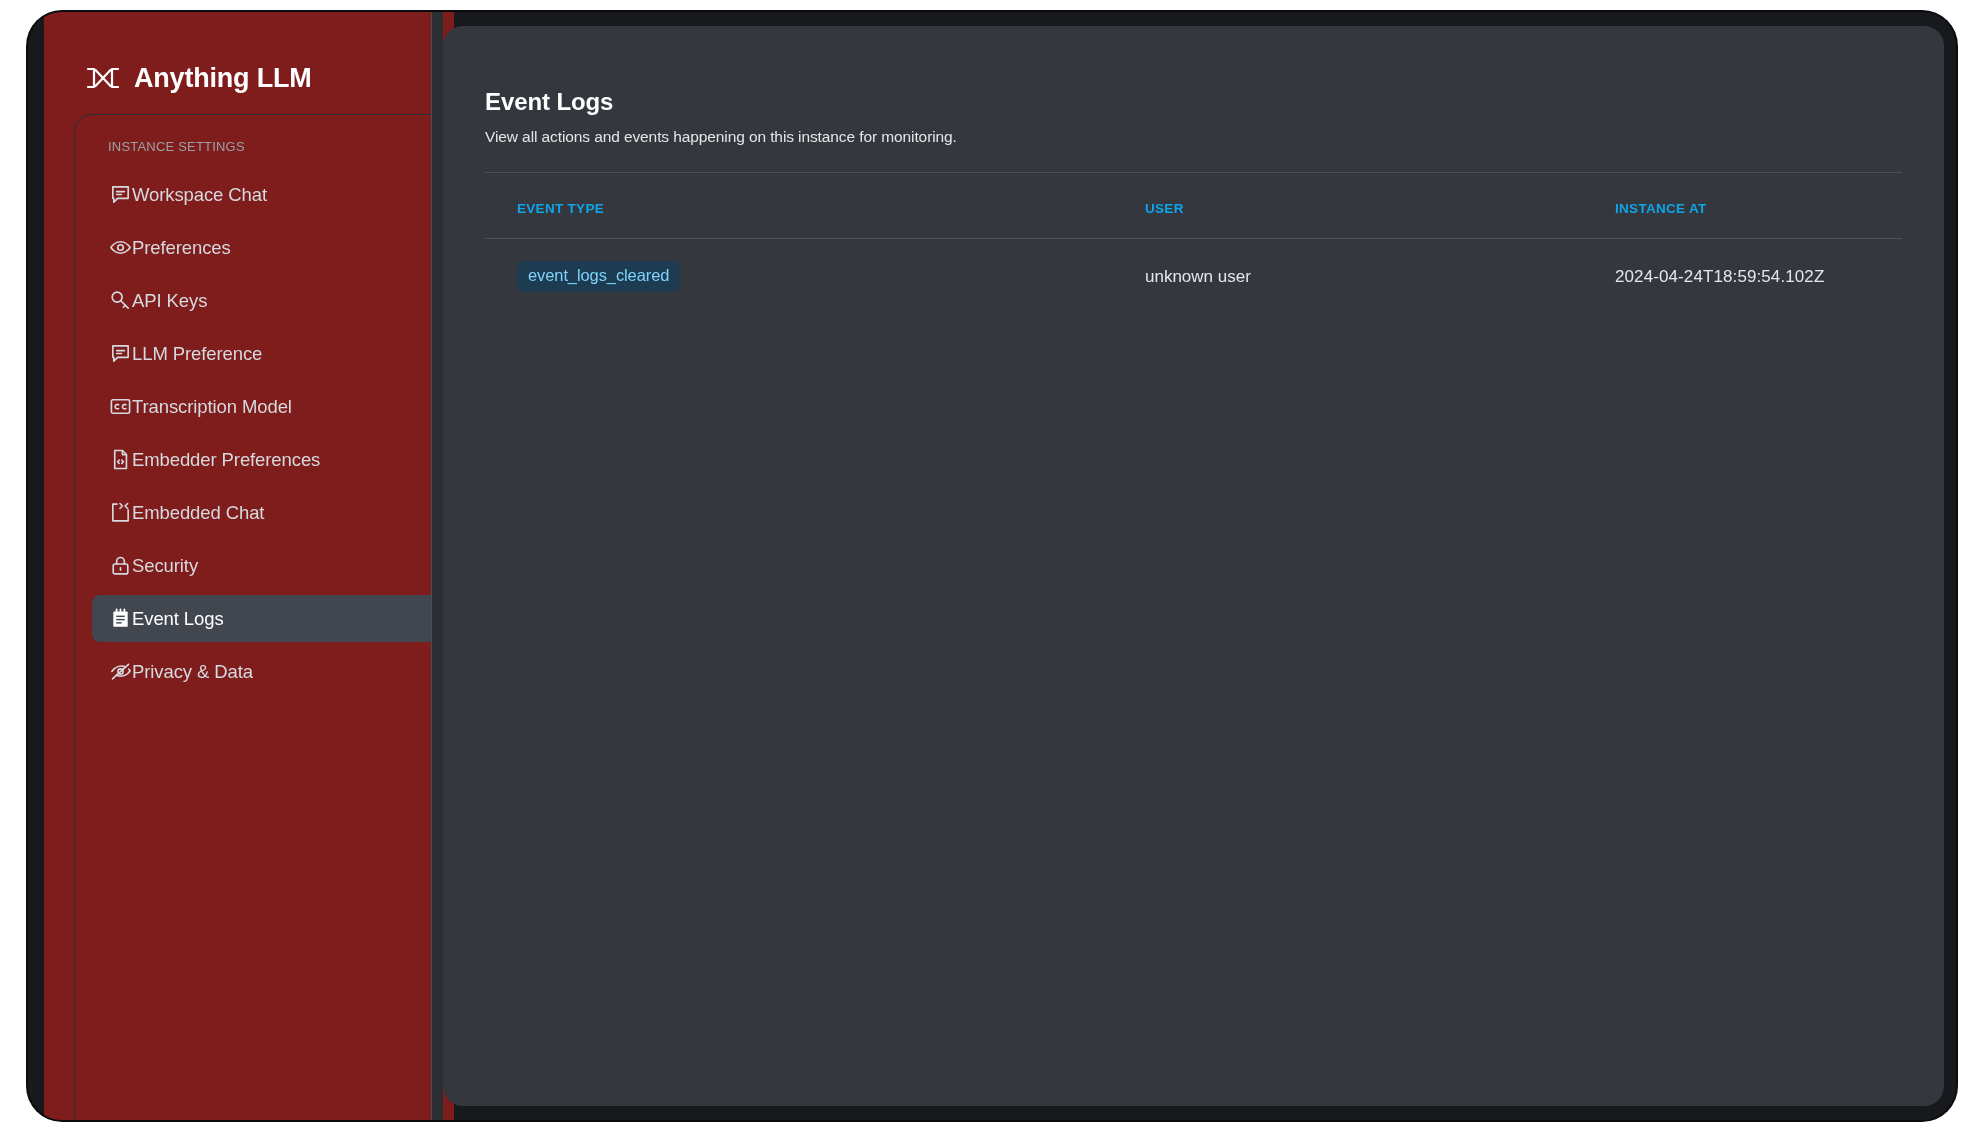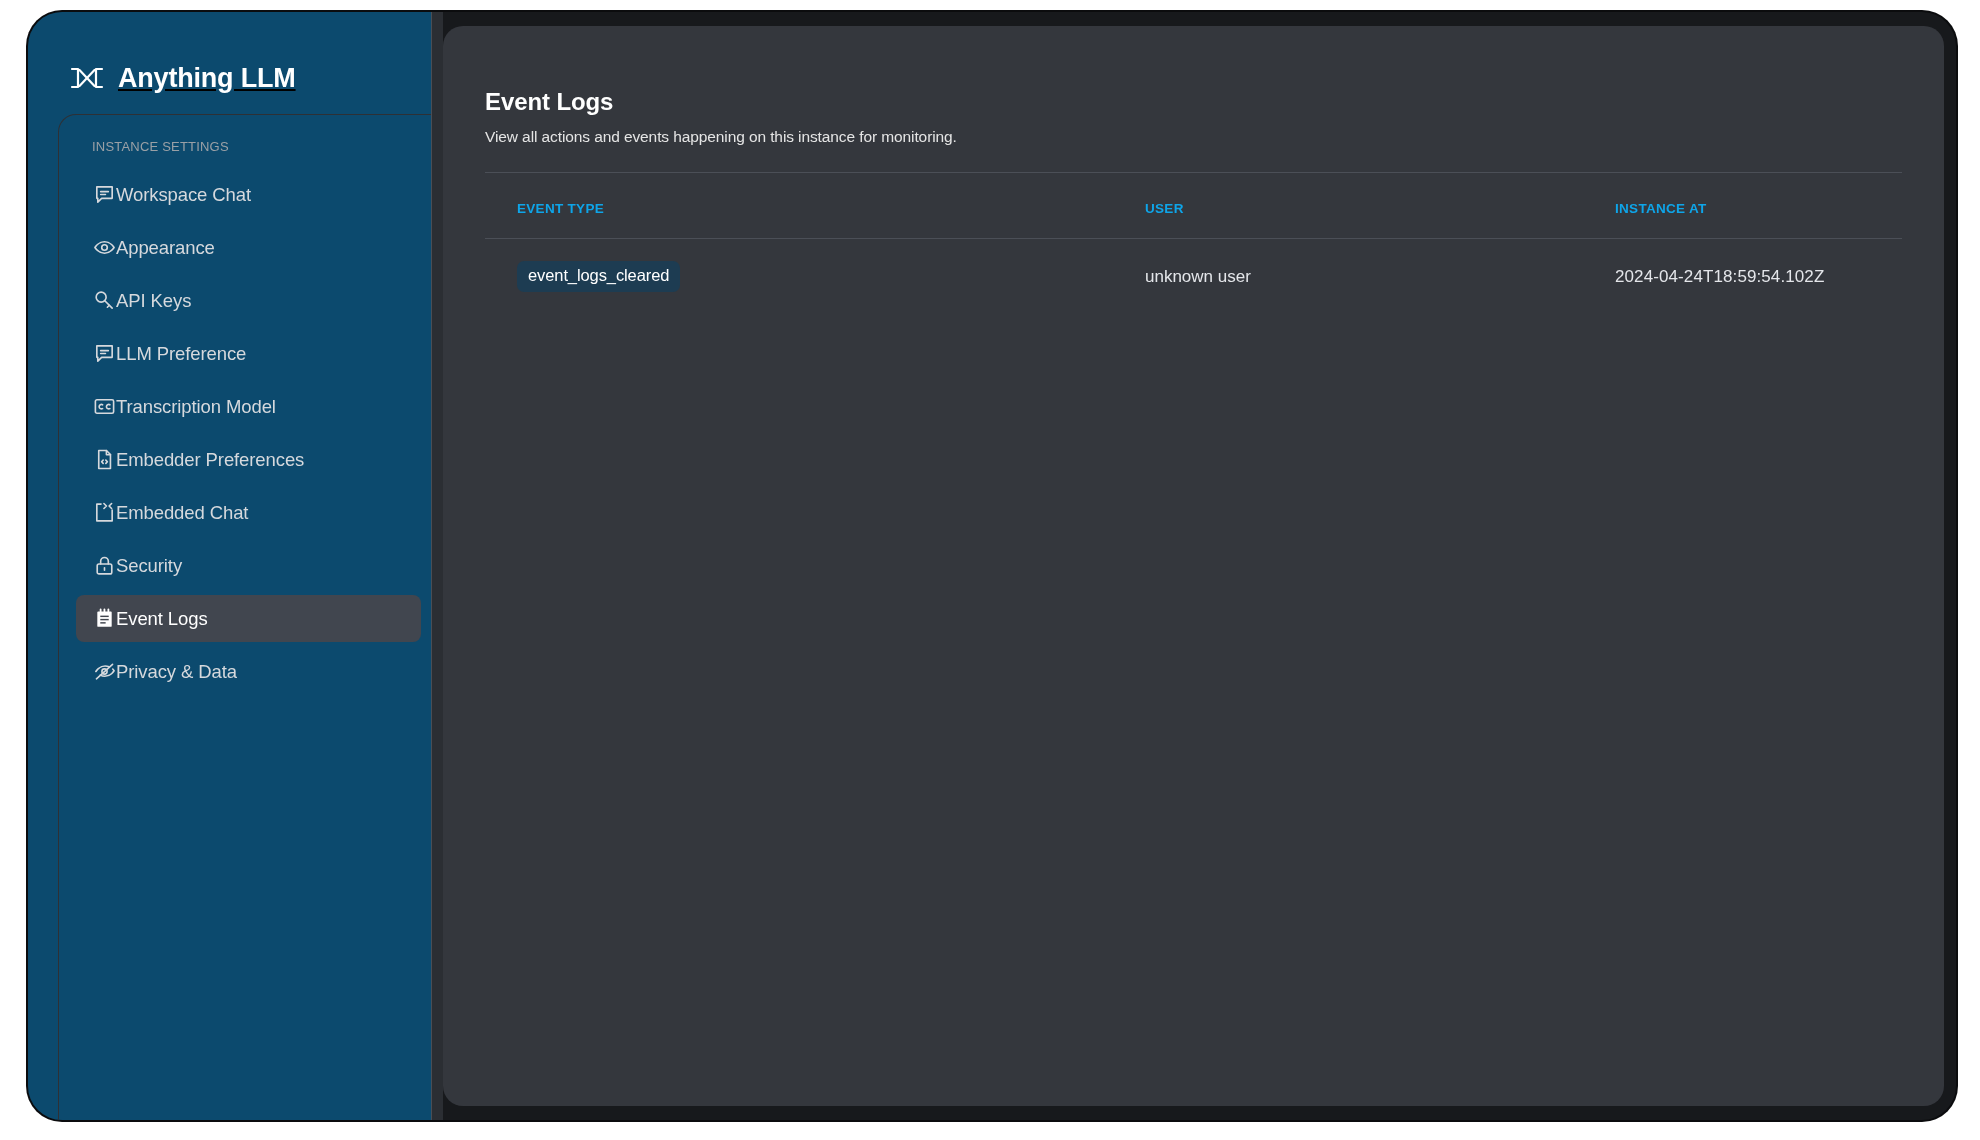--- a/index.html
+++ b/index.html
@@ -30,25 +30,24 @@
     height: 1108px;
     background: #17191c;
     border-radius: 34px;
     overflow: hidden;
     box-shadow: 0 0 0 2px #0b0c0e;
   }
 
   
   #sidebar {
     position: absolute;
-    left: 0; top: 0;
+    left: 16px; top: 0;
     width: 410px;
     height: 100%;
-    background: #0c4a6e;
-    text-decoration: underline;
+    background: #7f1d1d;
   }
 
   #brand {
     display: flex;
     align-items: center;
     gap: 14px;
     padding: 40px 0 0 42px;
     height: 92px;
   }
   #brand .logo-mark { width: 34px; height: 22px; display: block; }
@@ -178,21 +177,21 @@
     font-size: 17px;
     vertical-align: middle;
   }
   .col-event { width: 660px; padding-left: 32px !important; }
   .col-user  { width: 470px; }
   .col-time  { width: auto; }
 
   .event-badge {
     display: inline-block;
     background: #1d3c52;
-    color: #ffffff;
+    color: #7dd3fc;
     font-size: 16.5px;
     padding: 5px 11px 7px 11px;
     border-radius: 7px;
     letter-spacing: -0.1px;
     white-space: nowrap;
   }
   .cell-time { letter-spacing: 0.1px; }
 </style>
 </head>
 <body>
@@ -228,21 +227,21 @@
         <span class="nav-label">Workspace Chat</span>
       </div>
 
       <div class="nav-item">
         <span class="nav-icon">
           <svg viewBox="0 0 24 24" fill="none" stroke="#d6d9dd" stroke-width="1.7" stroke-linejoin="round" stroke-linecap="round">
             <path d="M2 12s3.8-6 10-6 10 6 10 6-3.8 6-10 6S2 12 2 12z"></path>
             <circle cx="12" cy="12" r="2.9"></circle>
           </svg>
         </span>
-        <span class="nav-label">Appearance</span>
+        <span class="nav-label">Preferences</span>
       </div>
 
       <div class="nav-item">
         <span class="nav-icon">
           <svg viewBox="0 0 24 24" fill="none" stroke="#d6d9dd" stroke-width="1.7" stroke-linejoin="round" stroke-linecap="round">
             <circle cx="8.5" cy="8.5" r="5.2"></circle>
             <path d="M12.3 12.3 L20 20"></path>
             <path d="M17 17 l-2 2"></path>
           </svg>
         </span>

